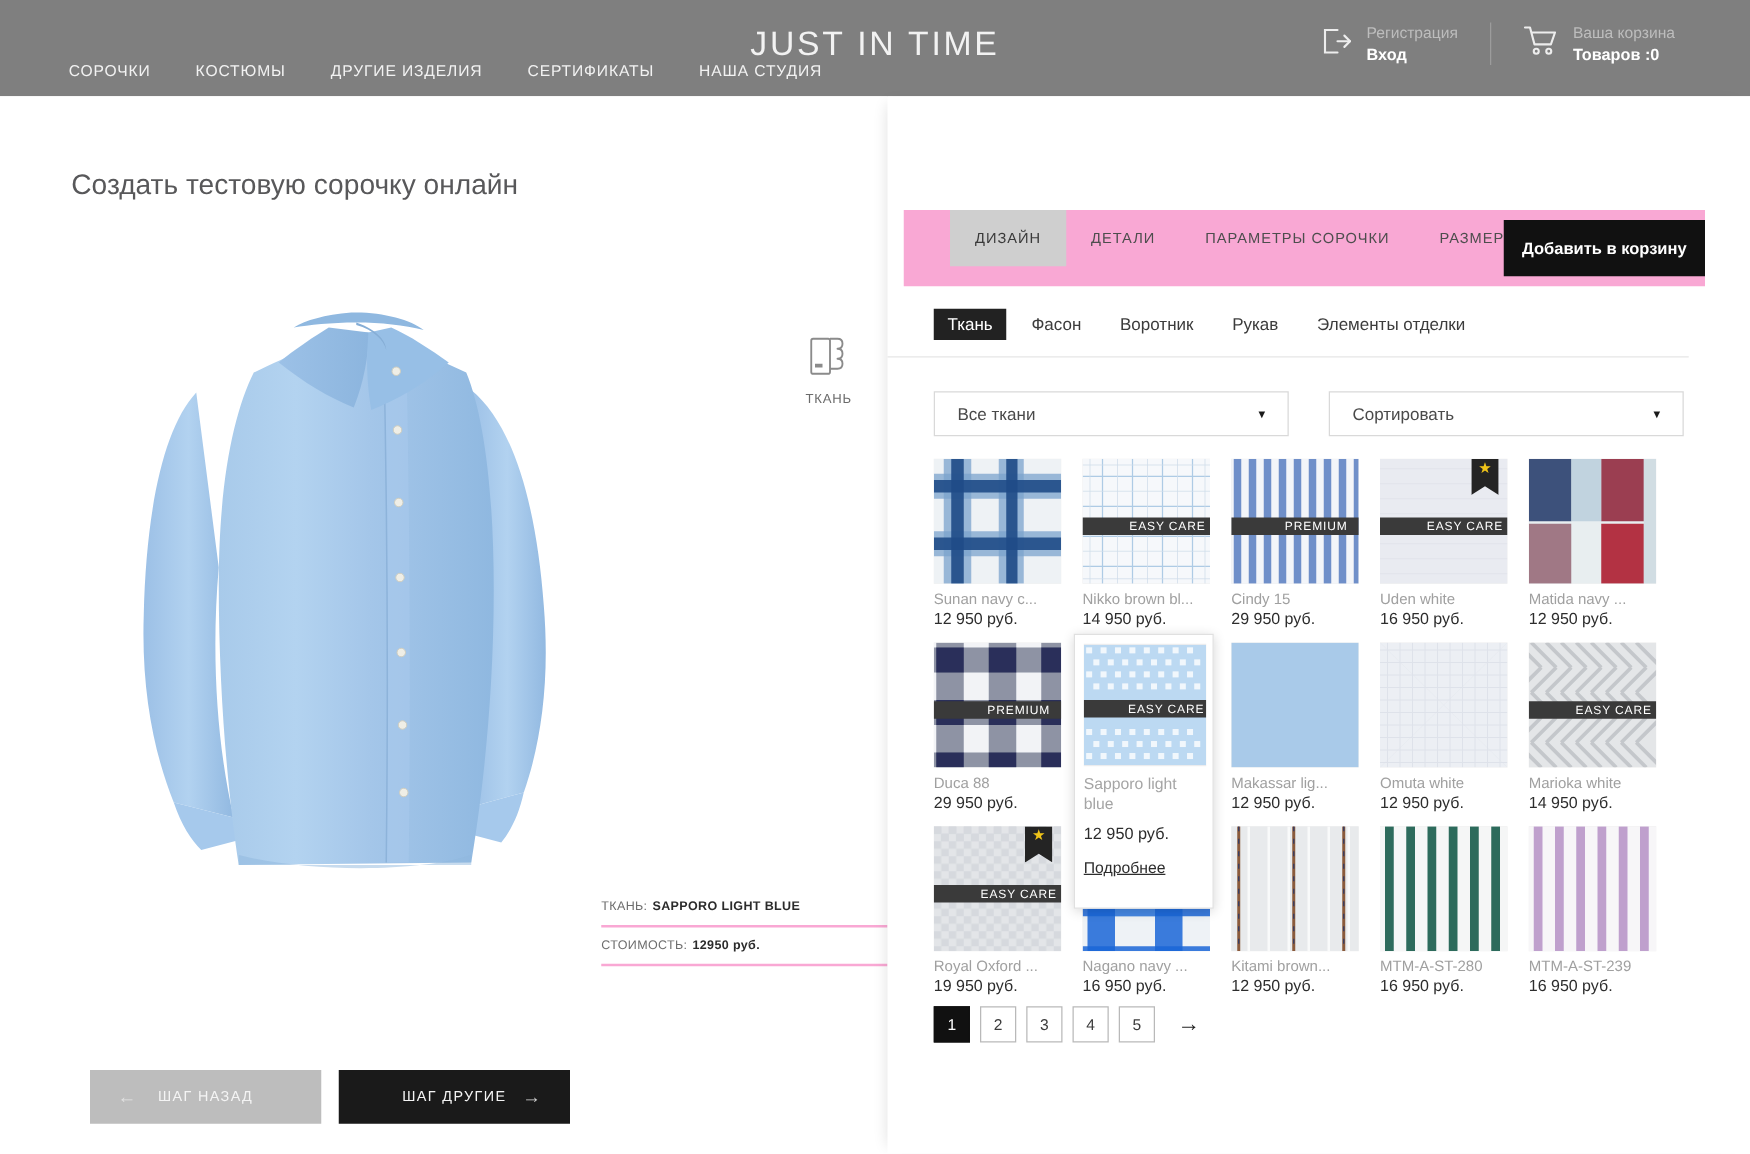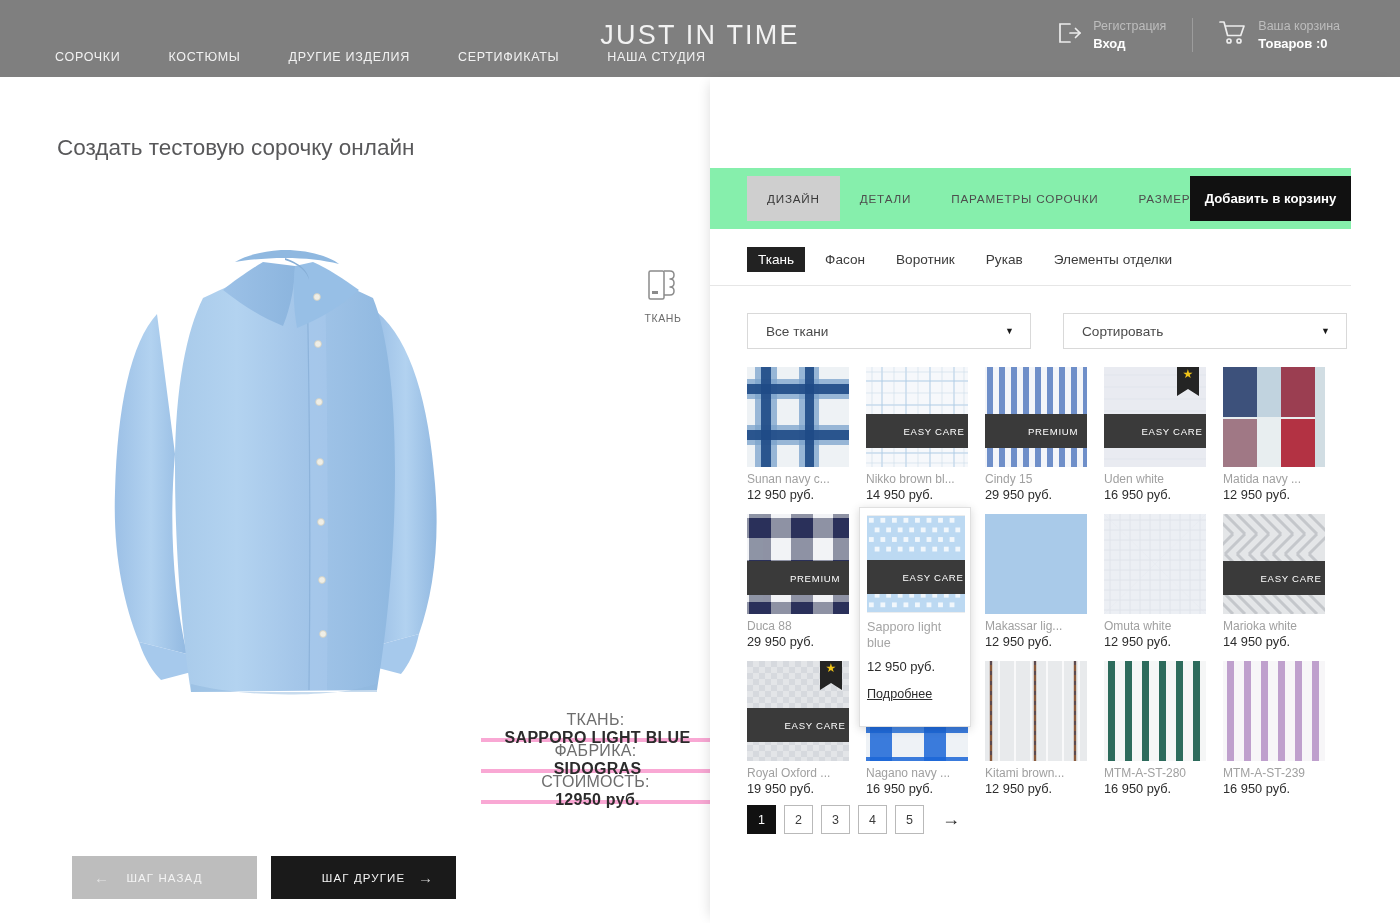--- a/index.html
+++ b/index.html
@@ -10,21 +10,21 @@
     font-family: "Liberation Sans", sans-serif;
     overflow: hidden;
   }
   .page { position: relative; width: 1400px; height: 923px; background:#fff; }
 
   
   .site-header {
     position: absolute; top:0; left:0; width:1400px; height:77px;
     background:#7f7f7f; display:flex; align-items:center;
   }
-  .nav { display:flex; align-items:center; gap:48px; margin-left:55px;margin-top:36px; }
+  .nav { display:flex; align-items:center; gap:36px; margin-left:55px;margin-top:36px; }
   .nav-item {
     color:#f2f2f2; font-size:12.5px; letter-spacing:.7px;
     text-transform:uppercase; cursor:pointer; white-space:nowrap;
   }
   .brand {
     position:absolute; left:0; right:0; top:20px; text-align:center;
     color:#f2f2f2; font-size:27px; letter-spacing:2.2px; font-weight:400;
     pointer-events:none;
   }
   .header-right {
@@ -52,22 +52,22 @@
     position:absolute; left:625px; top:190px; width:76px; text-align:center;
   }
   .fabric-icon-block .lbl {
     margin-top:5px; font-size:10.5px; color:#6b6b6b; letter-spacing:.6px;
   }
 
   
   .info-rows { position:absolute; left:481px; top:634px; width:229px; }
   .info-row {
     height:31px; display:flex; align-items:center;
-    border-bottom:4px solid #f9a8d4; font-size:16px; color:#6d6d6d;
-    letter-spacing:.3px; white-space:nowrap;flex-direction:column;
+    border-bottom:2px solid #f9a8d4; font-size:10px; color:#6d6d6d;
+    letter-spacing:.3px; white-space:nowrap;
   }
   .info-row .val { color:#2b2b2b; font-weight:bold; margin-left:4px; }
 
   
   .steps { position:absolute; left:72px; top:779px; display:flex; gap:14px; }
   .step-btn {
     width:185px; height:43px; display:flex; align-items:center; justify-content:center;
     position:relative; font-size:11.5px; letter-spacing:1.1px; cursor:pointer;
   }
   .step-back { background:#bdbdbd; color:#f4f4f4; }
@@ -77,22 +77,22 @@
   .step-fwd  .arr { right:22px; color:#d2d2d2; }
 
   
   .right-panel {
     position:absolute; left:710px; top:77px; width:690px; height:846px;
     background:#ffffff;
     box-shadow: -6px 0 12px -6px rgba(0,0,0,.14);
   }
 
   .tabbar {
-    position:absolute; left:0; top:91px; width:641px; height:61px;
-    background:#86efac; display:flex; align-items:center;
+    position:absolute; left:13px; top:91px; width:641px; height:61px;
+    background:#f9a8d4; display:flex; align-items:flex-start;
   }
   .tab {
     height:45px; padding:0 20px; display:flex; align-items:center;
     font-size:11.7px; color:#4d4d4d; letter-spacing:.8px; cursor:pointer;
     text-transform:uppercase; white-space:nowrap;
   }
   .tab:first-child { margin-left:37px; }
   .tab.active { background:#cfcfcf; color:#3a3a3a; }
   .cart-btn {
     position:absolute; right:0; top:8px; width:161px; height:45px;
@@ -124,21 +124,21 @@
   
   .grid {
     position:absolute; left:37px; top:290px;
     display:grid; grid-template-columns: repeat(5, 102px);
     column-gap:17px; row-gap:12px;
   }
   .cell { width:102px; cursor:pointer; position:relative; }
   .sw { width:102px; height:100px; position:relative; overflow:hidden; background:#eee; }
   .sw svg { display:block; width:102px; height:100px; }
   .badge {
-    position:absolute; left:0; right:0; top:47px; height:34px;
+    position:absolute; left:0; right:0; top:47px; height:14px;
     background:#3a3a3a; color:#fff; font-size:9.6px; letter-spacing:.7px;
     display:flex; align-items:center; justify-content:center; white-space:nowrap;padding-left:34px;
   }
   .star {
     position:absolute; right:7px; top:0; width:22px; height:29px; background:#242424;
     clip-path: polygon(0 0, 100% 0, 100% 100%, 50% 76%, 0 100%);
     display:flex; align-items:flex-start; justify-content:center;
   }
   .star span { color:#f0c419; font-size:12px; line-height:15px; }
   .f-name {
@@ -284,24 +284,20 @@
           <rect x="6" y="24" width="6" height="3" fill="#8b8b8b" stroke="none"></rect>
         </svg>
       </span>
       <div class="lbl">ТКАНЬ</div>
     </div>
 
     <div class="info-rows">
       <div class="info-row">
         <span>ТКАНЬ:</span>
         <span class="val">SAPPORO LIGHT BLUE</span>
-      </div>
-      <div class="info-row">
-        <span>ФАБРИКА:</span>
-        <span class="val">SIDOGRAS</span>
       </div>
       <div class="info-row">
         <span>СТОИМОСТЬ:</span>
         <span class="val">12950 руб.</span>
       </div>
     </div>
 
     <div class="steps">
       <div class="step-btn step-back">
         <span class="arr">←</span>

